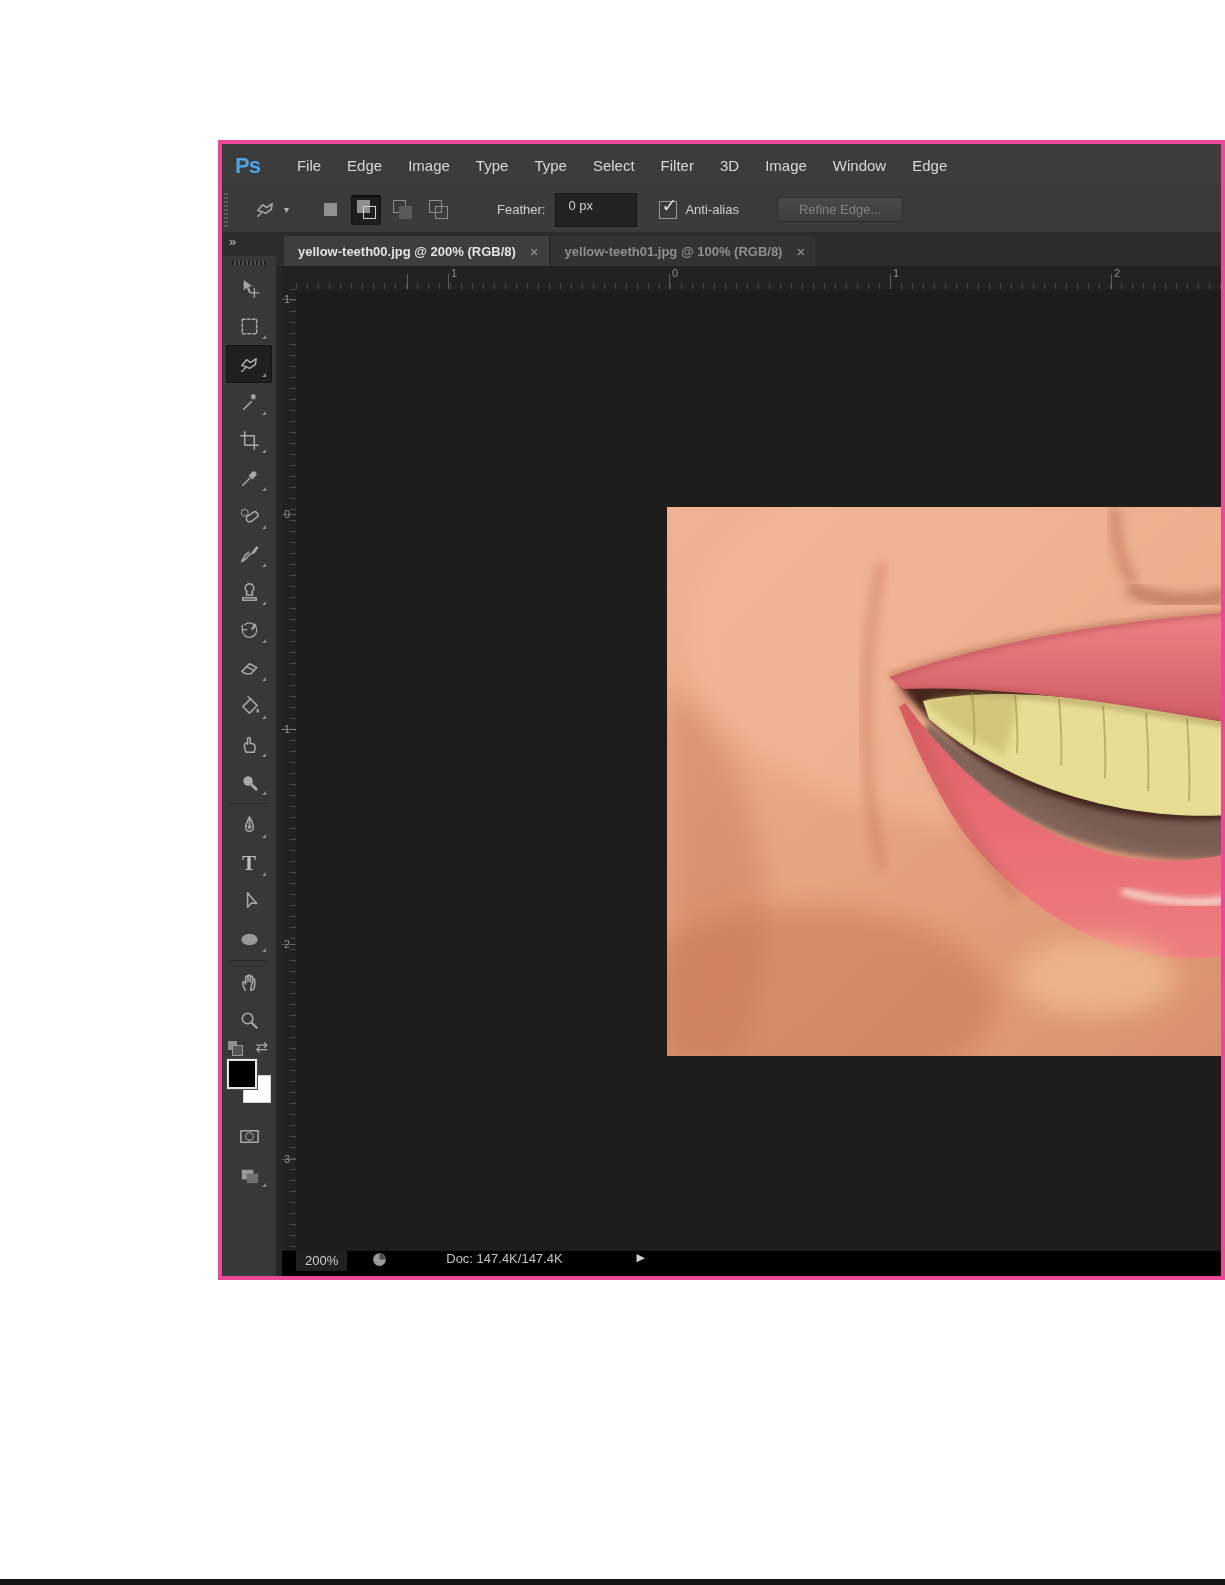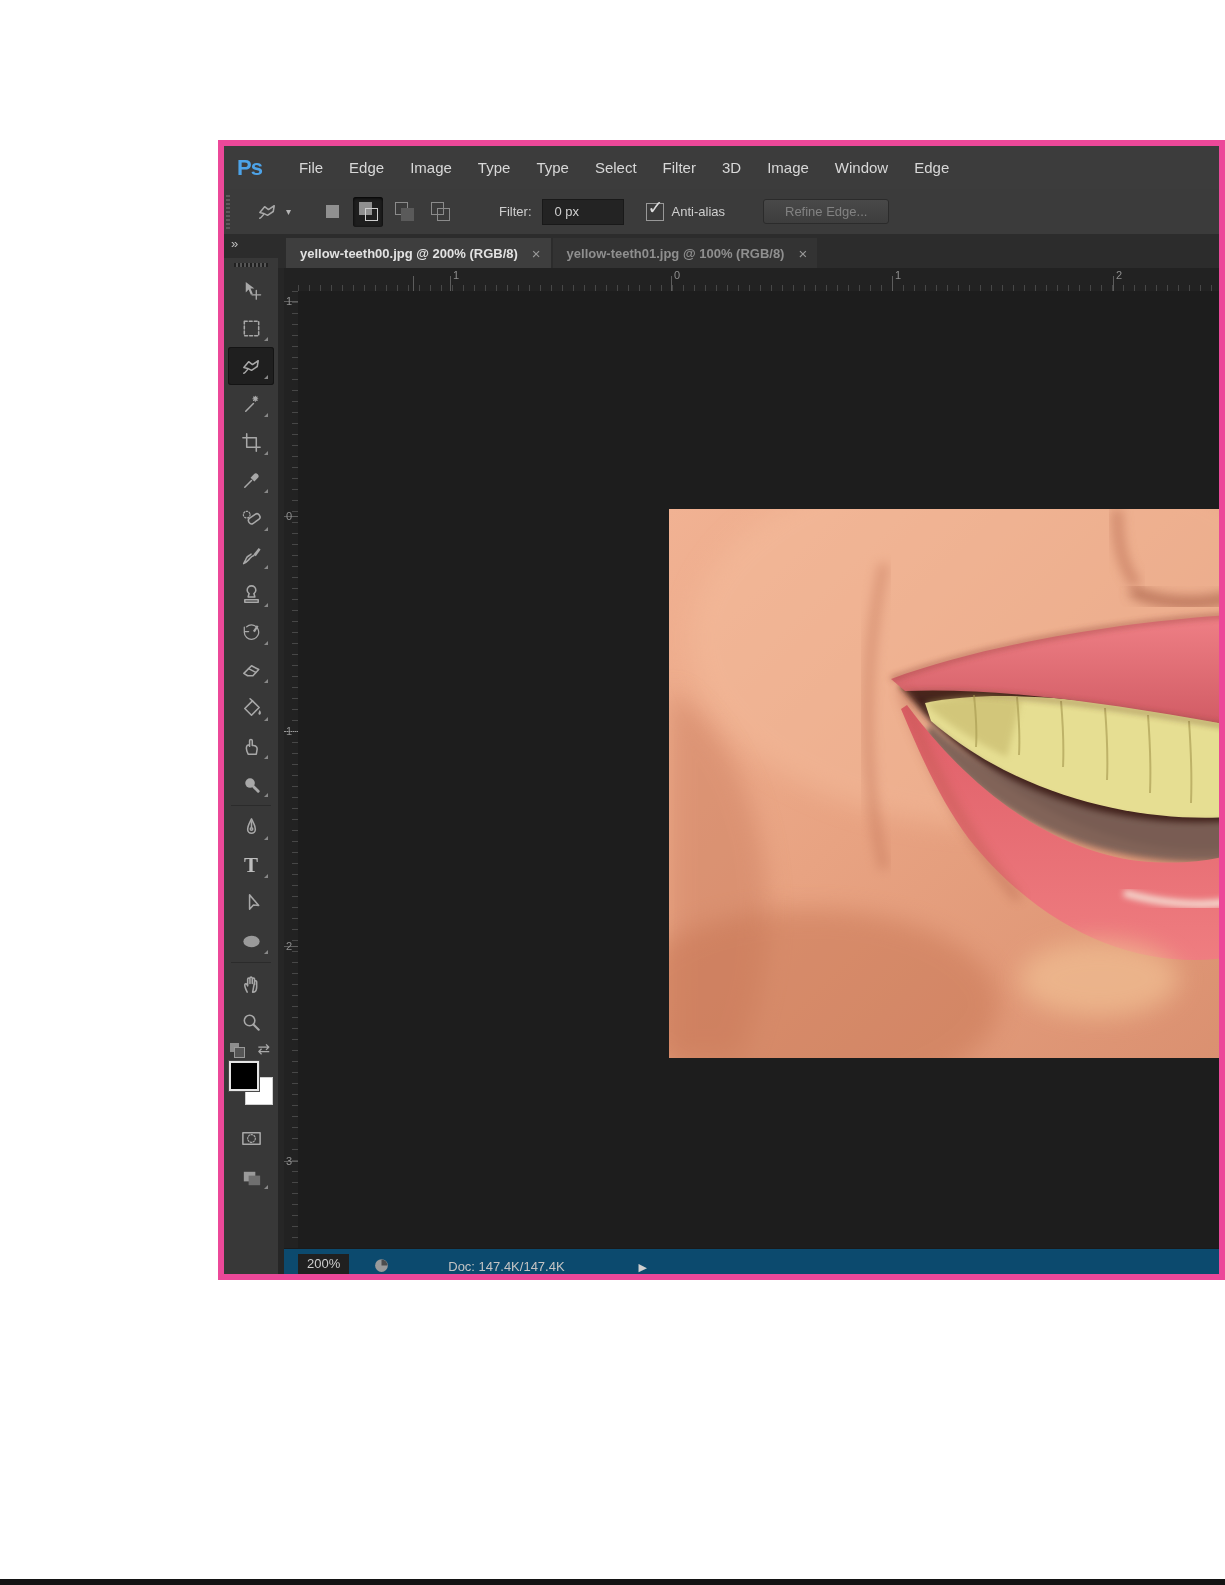--- a/index.html
+++ b/index.html
@@ -2,21 +2,21 @@
 <html><head>
 <meta charset="utf-8">
 <style>
   html,body{margin:0;padding:0;}
   body{width:1225px;height:1585px;position:relative;background:#ffffff;
        font-family:"Liberation Sans",sans-serif;overflow:hidden;}
   .page-bottom-rule{position:absolute;left:0;bottom:0;width:100%;height:6px;background:#141414;}
 
   
   .ps-window{position:absolute;left:218px;top:140px;width:1007px;height:1140px;
-             background:#2e2e2e;border:6px solid #ec4899;box-sizing:border-box;overflow:hidden;}
+             background:#2e2e2e;border:4px solid #ec4899;box-sizing:border-box;overflow:hidden;}
 
   
   .menubar{position:absolute;left:0;top:0;width:100%;height:43px;background:#3c3c3c;
            border-bottom:1px solid #2a2a2a;display:flex;align-items:center;
            color:#d8d8d8;font-size:15px;}
   .logo{color:#4da3e8;font-weight:bold;font-size:22px;margin:0 24px 0 13px;letter-spacing:-1px;}
   .menu-item{padding:0 13px;cursor:default;}
 
   
   .optionsbar{position:absolute;left:0;top:43px;width:100%;height:45px;background:#3b3b3b;
@@ -30,21 +30,21 @@
   .mode-btn.active{background:#1e1e1e;box-shadow:inset 0 1px 3px #000;}
   .sq{width:13px;height:13px;background:#909090;display:block;}
   .sq.o{background:transparent;border:1px solid #8b8b8b;box-sizing:border-box;}
   .sq.dim{background:#5a5a5a;}
   .dbl{position:relative;width:19px;height:19px;}
   .dbl .sq{position:absolute;}
   .dbl .back{left:0;top:0;}
   .dbl .front{left:6px;top:6px;}
   .feather-label{margin-left:44px;}
   .feather-input{margin-left:10px;width:68px;height:24px;background:#232323;border:1px solid #191919;
-                 color:#cfcfcf;font-size:13px;font-family:"Liberation Sans",sans-serif;padding:0 0 0 12px;}
+                 color:#cfcfcf;font-size:13px;font-family:"Liberation Sans",sans-serif;padding:0 0 8px 12px;}
   .aa-wrap{display:flex;align-items:center;margin-left:22px;}
   .checkbox{width:16px;height:16px;border:1px solid #989898;background:#3a3a3a;position:relative;margin-right:8px;}
   .checkbox .mark{position:absolute;left:1px;top:-8px;font-size:19px;color:#dcdcdc;}
   .refine-btn{margin-left:38px;padding:4px 21px;border-radius:3px;border:1px solid #2b2b2b;
               background:linear-gradient(#494949,#3d3d3d);color:#828282;font-size:13px;}
 
   
   .dock{position:absolute;left:0;top:88px;width:54px;bottom:0;background:#383838;border-right:1px solid #272727;}
   .dock-top{height:24px;background:#2c2c2c;color:#c0c0c0;font-size:13px;padding:2px 0 0 7px;box-sizing:border-box;letter-spacing:-2px;}
   .grip-dots{margin:5px auto 4px;width:34px;height:4px;
@@ -90,22 +90,22 @@
   .ruler-v .major{position:absolute;right:0;top:0;bottom:0;width:15px;
                   background:repeating-linear-gradient(#5d5d5d 0 1px,transparent 1px 215px);
                   background-position:0 10px;}
   .ruler-v .num{position:absolute;left:2px;font-size:11px;color:#8e8e8e;}
   .cursor-marker{position:absolute;left:0;width:14px;height:0;border-top:1px dotted #9a9a9a;}
 
   .canvas{position:absolute;left:20px;top:57px;right:0;bottom:25px;background:#1d1d1d;overflow:hidden;}
   .photo{position:absolute;left:371px;top:218px;width:562px;height:549px;}
 
   
-  .statusbar{position:absolute;left:6px;right:0;bottom:0;height:25px;background:#0c4a6e;
-             display:flex;align-items:flex-end;font-size:13px;color:#c4c4c4;border-top:1px solid #1a1a1a;}
+  .statusbar{position:absolute;left:6px;right:0;bottom:0;height:25px;background:#000000;
+             display:flex;align-items:flex-start;font-size:13px;color:#c4c4c4;border-top:1px solid #1a1a1a;}
   .zoom-box{margin-left:14px;background:#202020;padding:2px 9px 3px;color:#cdcdcd;}
   .status-icon{margin-left:24px;width:17px;height:17px;}
   .doc-info{margin-left:58px;}
   .flyout-arrow{margin-left:74px;color:#d0d0d0;font-size:11px;}
 </style>
 </head>
 <body>
 
 <div class="ps-window">
 
@@ -149,21 +149,21 @@
             <span class="sq front dim"></span>
         </span>
       </div>
       <div class="mode-btn">
         <span class="dbl">
           <span class="sq back o"></span>
             <span class="sq front o"></span>
         </span>
       </div>
     </div>
-    <span class="feather-label">Filter:</span>
+    <span class="feather-label">Feather:</span>
     <input class="feather-input" readonly="" value="0 px" style="">
     <div class="aa-wrap">
       <span class="checkbox">
         <span class="mark">✓</span>
       </span>
       <span>Anti-alias</span>
     </div>
     <span class="refine-btn">Refine Edge...</span>
   </div>
 

